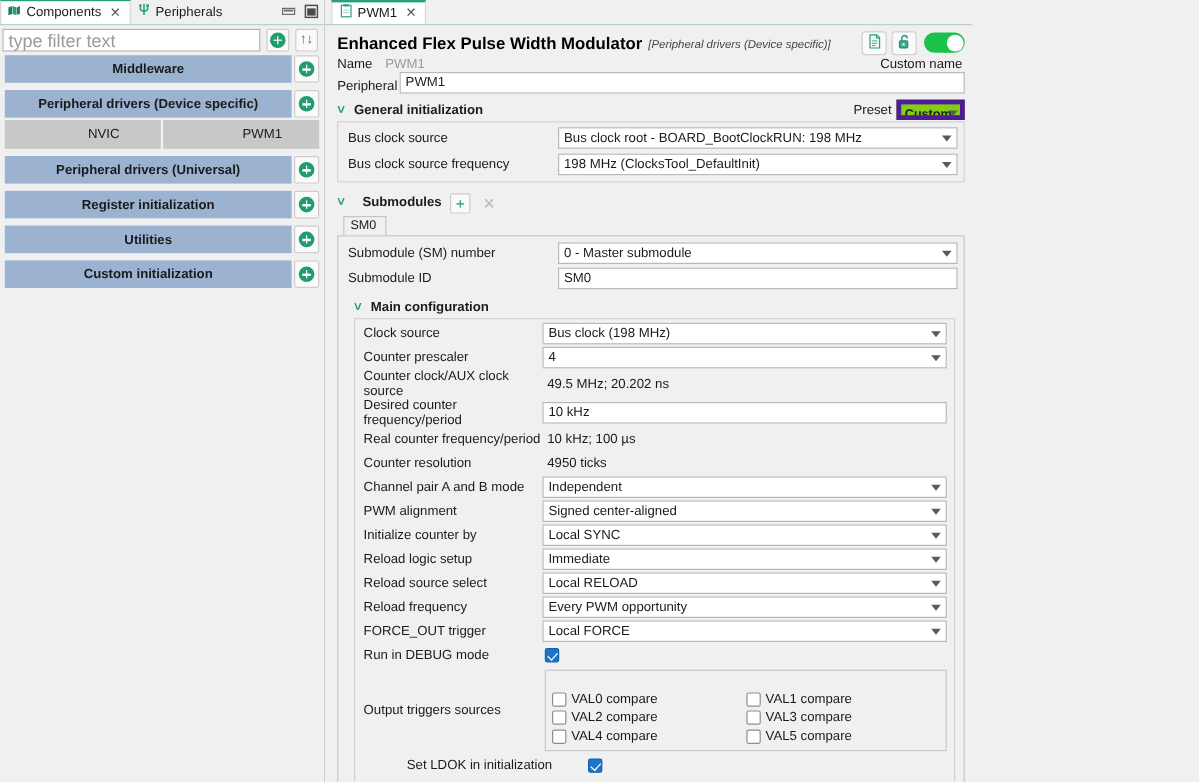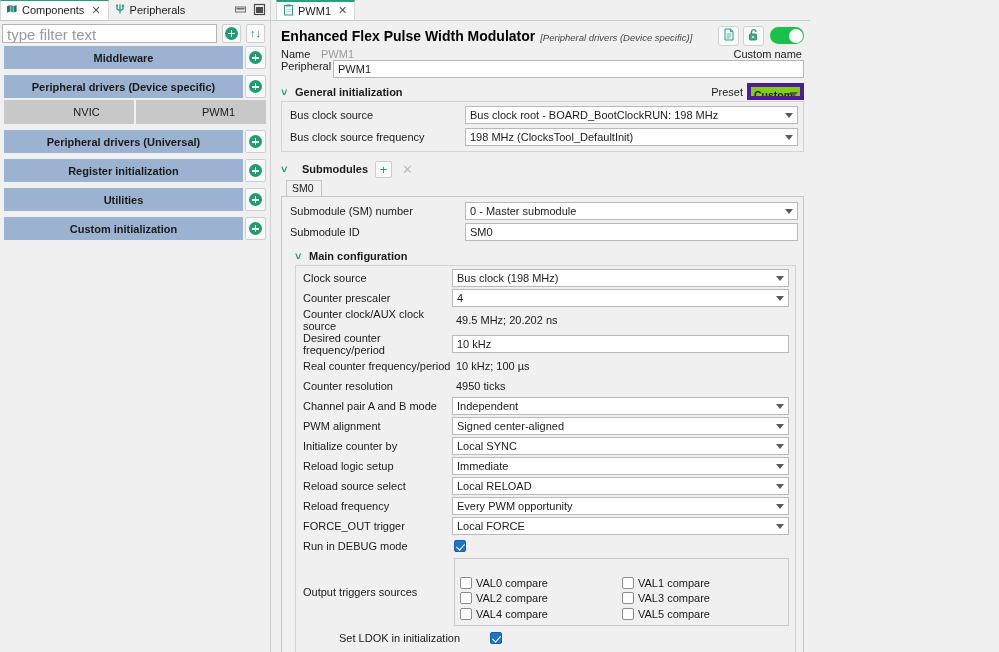--- a/index.html
+++ b/index.html
@@ -122,21 +122,21 @@
 
   .namerow {
     display: flex; align-items: center; height: 22px;
     padding-left: 10px; padding-right: 8px;
   }
   .flabel { font-size: 11px; color: #1a1a1a; }
   .namelabel { width: 36px; }
   .namevalue { color: #9a9a9a; font-size: 11px; margin-left: 4px; }
   .customname { margin-left: auto; font-size: 11px; }
 
-  .periphrow { display: flex; align-items: flex-start; height: 22px; padding: 0 6px 0 10px; }
+  .periphrow { display: flex; align-items: flex-end; height: 22px; padding: 0 6px 0 10px; }
   .periphrow .flabel { width: 52px; }
   .textinput {
     flex: 1; height: 18px; background: #fff; border: 1px solid #b9b9b9;
     font-size: 11px; padding: 1px 4px; line-height: 15px;
   }
 
   .section { margin: 4px 6px 0 10px; }
   .sechead { display: flex; align-items: center; height: 19px; }
   .chev {
     display: inline-block; width: 10px; color: #1f9d6e;

